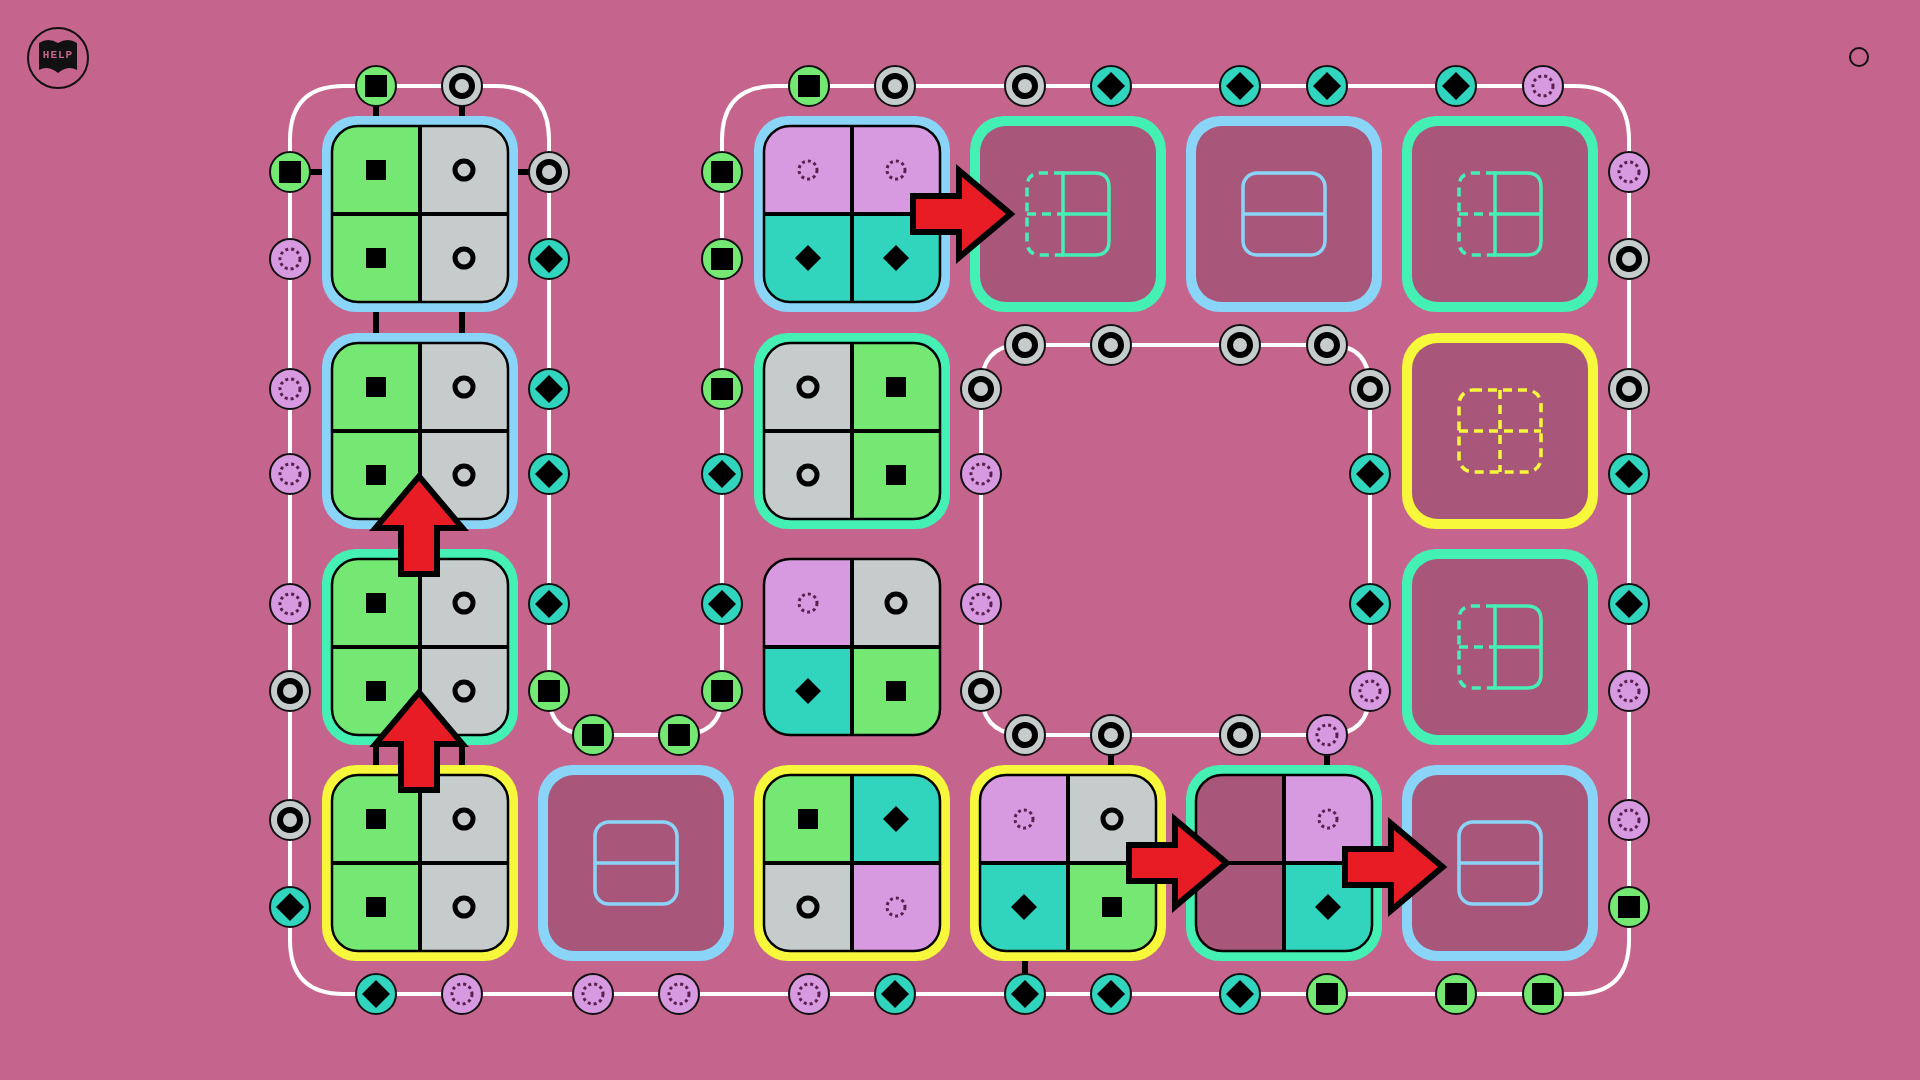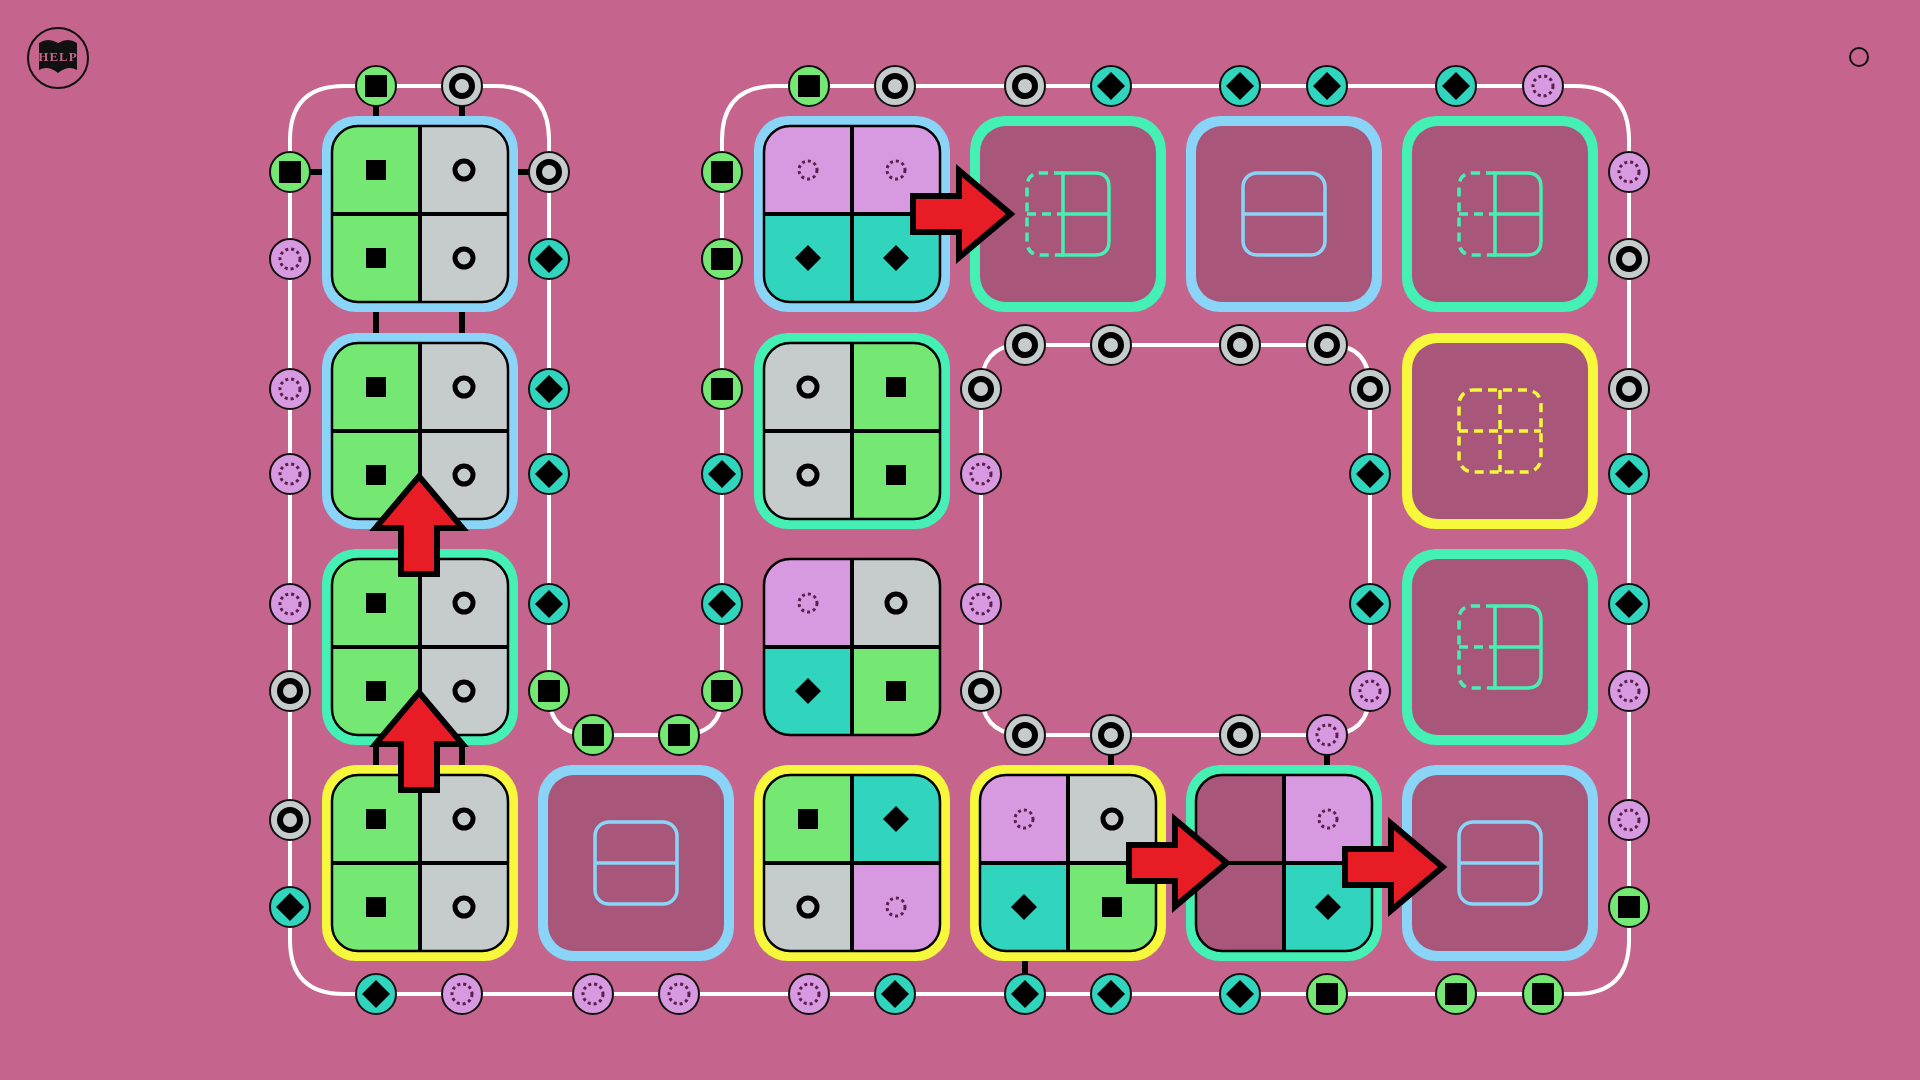--- a/index.html
+++ b/index.html
@@ -1,20 +1,20 @@
 <!DOCTYPE html>
 <html><head>
 <meta charset="utf-8">
 <style>
   html,body{margin:0;padding:0;}
   body{width:1920px;height:1080px;background:#c5648c;overflow:hidden;position:relative;font-family:"DejaVu Sans",sans-serif;}
   #board{position:absolute;left:0;top:0;width:1920px;height:1080px;}
   .help{position:absolute;left:27px;top:27px;width:62px;height:62px;border:2px solid #111;border-radius:50%;box-sizing:border-box;cursor:pointer;}
   .help svg{position:absolute;left:7px;top:8px;}
-  .help-text{position:absolute;left:0;top:20px;width:58px;text-align:center;font-size:13px;font-weight:bold;color:#c5648c;letter-spacing:1px;font-family:Liberation Serif, serif;}
+  .help-text{position:absolute;left:0;top:20px;width:58px;text-align:center;font-size:11px;font-weight:bold;color:#c5648c;letter-spacing:1px;font-family:Liberation Mono, monospace;}
   .menu-dot{position:absolute;left:1849px;top:47px;width:20px;height:20px;border:2px solid #111;border-radius:50%;box-sizing:border-box;cursor:pointer;}
 </style>
 </head>
 <body>
 
 <div class="help">
   <svg width="44" height="42" viewBox="0 0 44 42">
     <path d="M3 6 Q12 0 22 6 Q32 0 41 6 L41 33 Q32 28 22 36 Q12 28 3 33 Z" fill="#111"></path>
   </svg>
   <span class="help-text">HELP</span>

